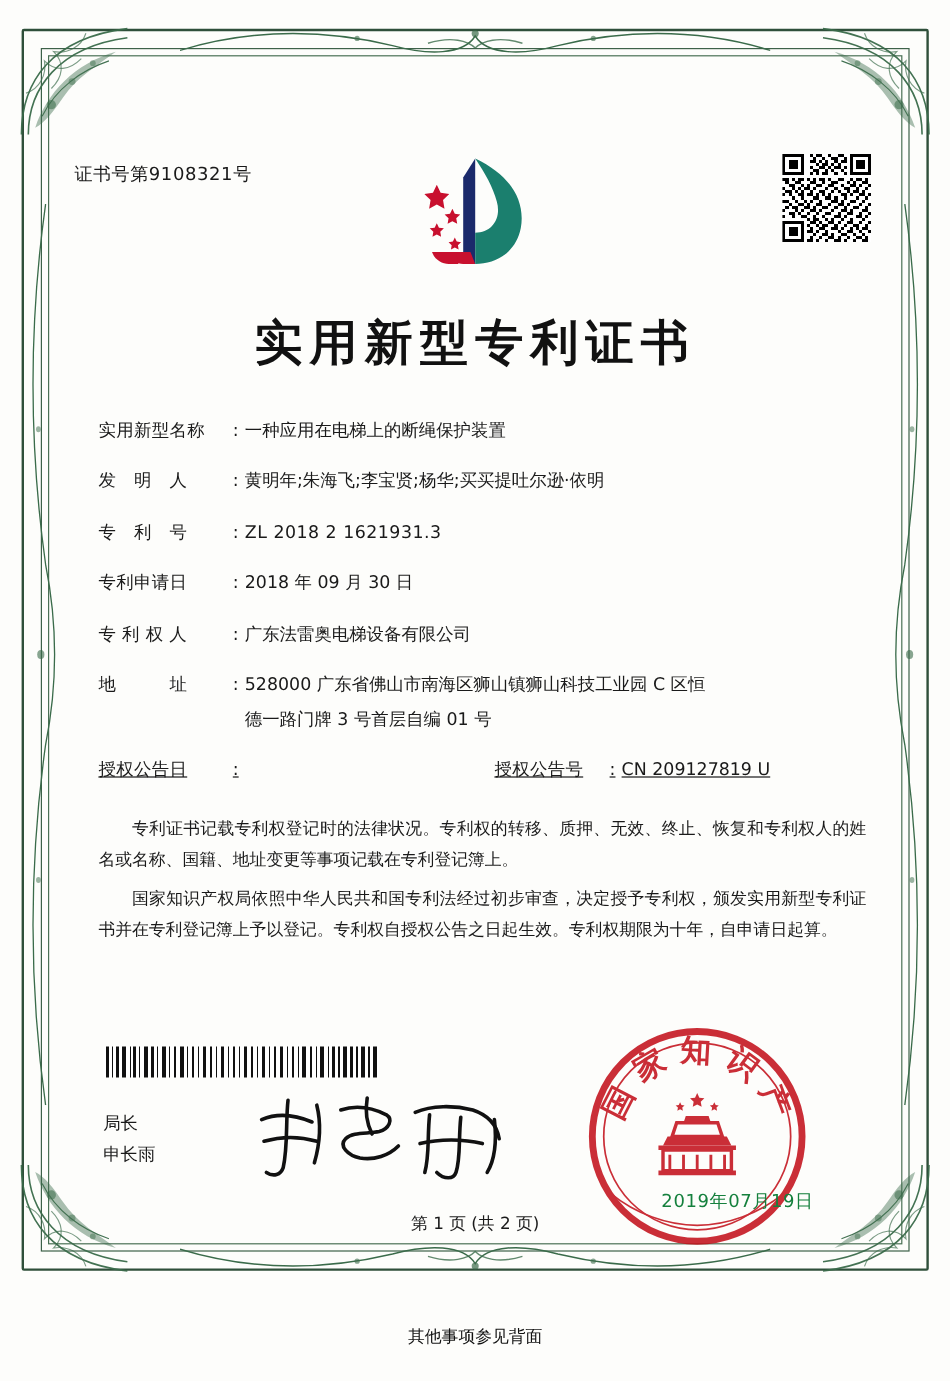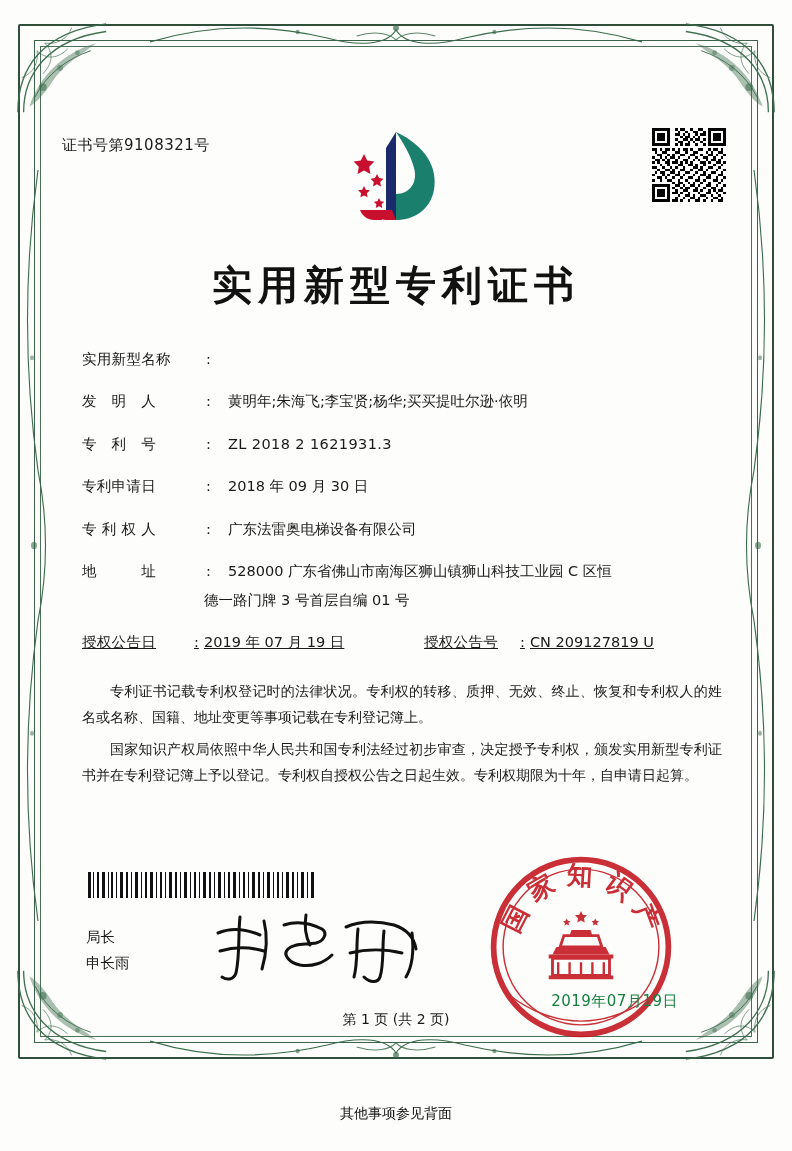--- a/index.html
+++ b/index.html
@@ -115,21 +115,20 @@
     position: absolute;
     left: 26px; right: 10px; top: 286px;
     font-size: 14.5px;
     font-family: "DejaVu Sans", sans-serif;
     line-height: 1.55;
   }
   .frow {
     display: flex;
     align-items: flex-start;
     margin-bottom: 20px;
-    gap: 12px;
   }
   .flabel {
     flex: 0 0 112px;
     white-space: nowrap;
     letter-spacing: .3px;
   }
   .fcolon { flex: 0 0 10px; }
   .fvalue { flex: 1 1 auto; }
   .fvalue.spread { letter-spacing: .4px; }
   .fsecond {
@@ -549,20 +548,21 @@
       </svg>
     </div>
 
     <div class="title">实用新型专利证书</div>
 
     <div class="fields">
 
       <div class="frow">
         <span class="flabel">实用新型名称</span>
         <span class="fcolon">:</span>
+        <span class="fvalue">一种应用在电梯上的断绳保护装置</span>
       </div>
 
       <div class="frow">
         <span class="flabel">发　明　人</span>
         <span class="fcolon">:</span>
         <span class="fvalue">黄明年;朱海飞;李宝贤;杨华;买买提吐尔逊·依明</span>
       </div>
 
       <div class="frow">
         <span class="flabel">专　利　号</span>
@@ -586,21 +586,20 @@
         <span class="flabel">地　　　址</span>
         <span class="fcolon">:</span>
         <span class="fvalue">528000 广东省佛山市南海区狮山镇狮山科技工业园 C 区恒</span>
       </div>
       <div class="fsecond">德一路门牌 3 号首层自编 01 号</div>
 
       <div class="frow pair">
         <span class="pair-left">
           <span class="flabel">授权公告日</span>
           <span class="fcolon">:</span>
-          <span class="fvalue">2019 年 07 月 19 日</span>
         </span>
         <span class="pair-right">
           <span class="flabel">授权公告号</span>
           <span class="fcolon">:</span>
           <span class="fvalue">CN 209127819 U</span>
         </span>
       </div>
 
     </div>
 

